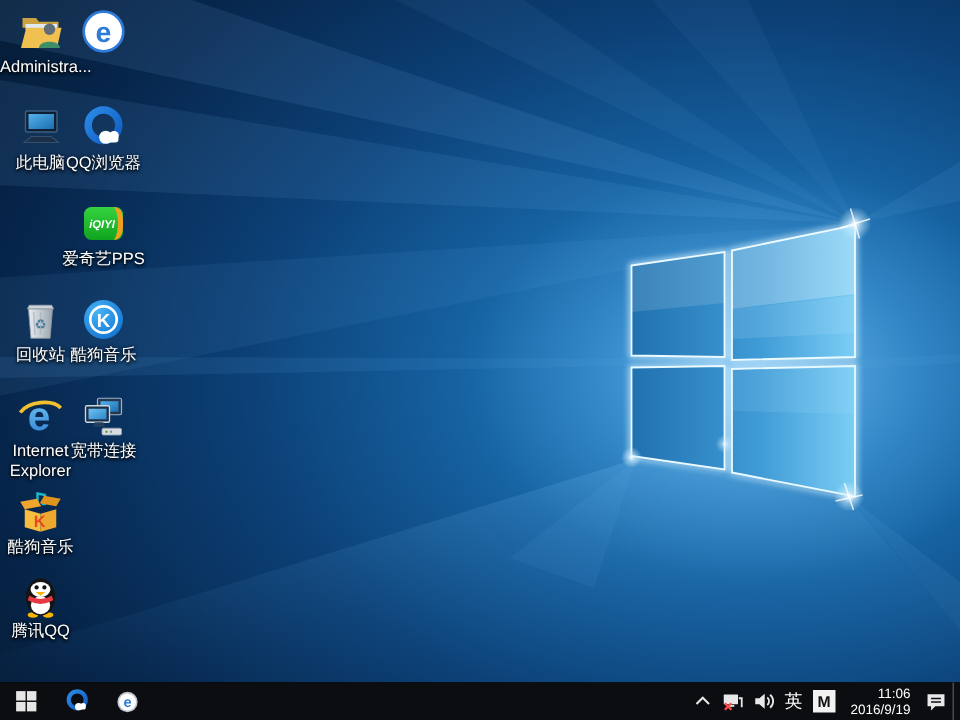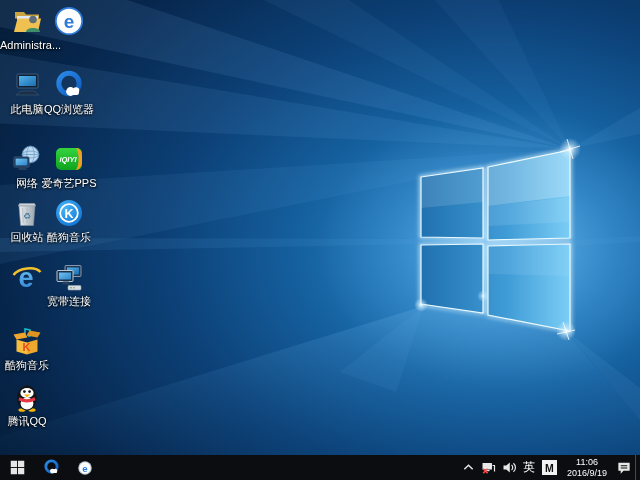--- a/index.html
+++ b/index.html
@@ -16,21 +16,21 @@
   .di{position:absolute;width:54px;text-align:center;cursor:default;}
   .di .ic{width:30px;height:30px;margin:0 auto;}
   .di .ic svg{width:30px;height:30px;display:block;}
   .di .lbl{
     margin-top:3px;font-size:11px;line-height:13px;color:#fff;
     text-shadow:0 1px 2px rgba(0,0,0,.95),0 0 3px rgba(0,0,0,.8);
   }
   .nowrap{white-space:nowrap;}
   .c1{left:0;}
   .c2{left:38px;width:62px;}
-  .r1{top:6px}.r2{top:70px}.r3{top:144px}.r4{top:198px}
+  .r1{top:6px}.r2{top:70px}.r3{top:134px}.r4{top:198px}
   .r5{top:262px}.r6{top:326px}.r7{top:382px}
 
   
   #taskbar{
     position:absolute;left:0;bottom:0;width:640px;height:25px;
     background:#0b0d11;display:flex;align-items:center;
   }
   .tbtn{
     width:34px;height:25px;border:none;background:transparent;padding:0;
     display:flex;align-items:center;justify-content:center;cursor:pointer;
@@ -41,21 +41,21 @@
     height:25px;display:flex;align-items:center;justify-content:center;
     padding:0 3px;cursor:pointer;
   }
   .lang{color:#fff;font-size:12px;min-width:18px;}
   .imebox{
     width:15px;height:15px;background:#f2f2f2;color:#111;margin:0 4px;
     display:flex;align-items:center;justify-content:center;
     font-size:10.5px;font-weight:bold;align-self:center;
   }
   .clock{
-    color:#fff;font-size:9px;line-height:10.5px;text-align:center;
+    color:#fff;font-size:9px;line-height:10.5px;text-align:right;
     padding:0 6px;cursor:pointer;
   }
   #showdesk{width:5px;height:25px;border-left:1px solid rgba(255,255,255,.25);cursor:pointer;}
 </style>
 </head>
 <body>
 
 <svg width="0" height="0" style="position:absolute" aria-hidden="true">
   <defs>
     <radialGradient id="bgG" cx="0.78" cy="0.55" r="1.05">
@@ -212,34 +212,20 @@
       <svg viewBox="0 0 30 30">
         <circle cx="15" cy="13.5" r="10.2" fill="none" stroke="url(#qbG)" stroke-width="5"></circle>
         <circle cx="16.5" cy="21.5" r="4.4" fill="#ffffff"></circle>
         <circle cx="22" cy="20.5" r="3.2" fill="#ffffff"></circle>
         <rect x="16" y="20.5" width="9" height="4.5" rx="2.2" fill="#ffffff"></rect>
       </svg>
     </div>
     <div class="lbl">QQ浏览器</div>
   </div>
 
-  <div class="di c1 r3">
-    <div class="ic">
-      <svg viewBox="0 0 30 30">
-        <circle cx="18.5" cy="10.5" r="8.3" fill="#bcd9ef" stroke="#5585b0"></circle>
-        <ellipse cx="18.5" cy="10.5" rx="3.8" ry="8.3" fill="none" stroke="#6fa0c8" stroke-width="0.8"></ellipse>
-        <line x1="10.2" y1="10.5" x2="26.8" y2="10.5" stroke="#6fa0c8" stroke-width="0.8"></line>
-        <ellipse cx="18.5" cy="10.5" rx="8.3" ry="3.4" fill="none" stroke="#6fa0c8" stroke-width="0.8"></ellipse>
-        <rect x="2" y="13" width="15" height="10" rx="1" fill="#10243c" stroke="#3c5f84"></rect>
-        <rect x="3.5" y="14.5" width="12" height="7" fill="url(#scrB)"></rect>
-        <path d="M6 26l1.5-3h6l1.5 3z" fill="#24405e"></path>
-      </svg>
-    </div>
-    <div class="lbl">网络</div>
-  </div>
 
   <div class="di c2 r3">
     <div class="ic">
       <svg viewBox="0 0 30 30">
         <rect x="2" y="4" width="26" height="22" rx="5" fill="url(#qiyG)"></rect>
         <path d="M22 4c4.5 0.5 6 4 6 9v4c0 5-2 8.5-6 9 3.5-5 3.5-17 0-22z" fill="#f09f1f"></path>
         <text x="14" y="18" font-size="7.5" font-weight="bold" font-style="italic" fill="#ffffff" text-anchor="middle">iQIYI</text>
       </svg>
     </div>
     <div class="lbl">爱奇艺PPS</div>
@@ -268,20 +254,21 @@
     <div class="lbl">酷狗音乐</div>
   </div>
 
   <div class="di c1 r5">
     <div class="ic">
       <svg viewBox="0 0 30 30">
         <text x="14" y="24.5" font-size="27" font-weight="bold" fill="url(#ieG)" text-anchor="middle">e</text>
         <path d="M1.5 13C7 5.5 23 4 28.5 10" stroke="#f3c12f" stroke-width="2.4" fill="none"></path>
       </svg>
     </div>
+    <div class="lbl">Internet Explorer</div>
   </div>
 
   <div class="di c2 r5">
     <div class="ic">
       <svg viewBox="0 0 30 30">
         <rect x="11" y="3.5" width="16" height="11" rx="1" fill="#223850" stroke="#9fb3c6" stroke-width="0.8"></rect>
         <rect x="13" y="5.5" width="12" height="7" fill="url(#scrA)"></rect>
         <rect x="3" y="8.5" width="16" height="11" rx="1" fill="#1b3049" stroke="#cdd8e2" stroke-width="0.9"></rect>
         <rect x="5" y="10.5" width="12" height="7" fill="url(#scrB)"></rect>
         <path d="M8 22.5l1.2-3h5.6l1.2 3z" fill="#24405e"></path>

